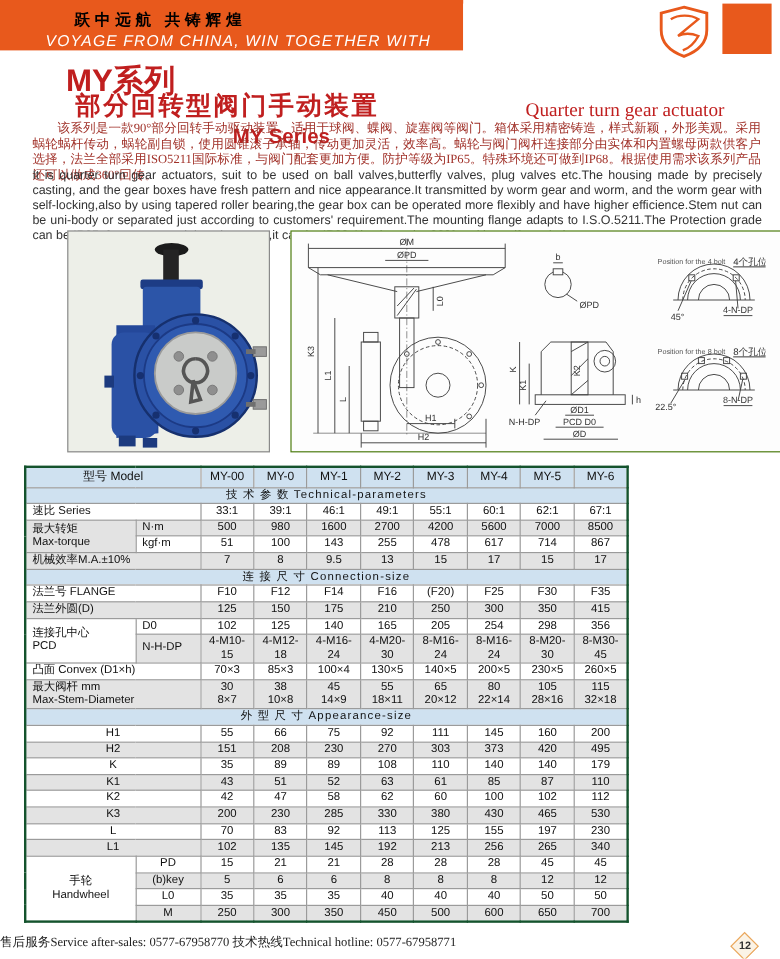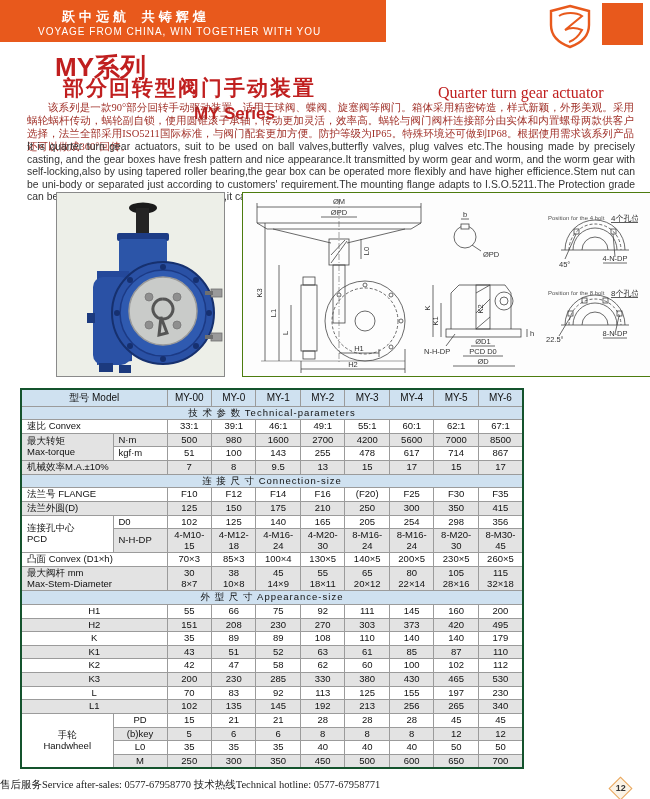--- a/index.html
+++ b/index.html
@@ -2,23 +2,23 @@
 <html><head>
 <meta charset="utf-8">
 <style>
   * { margin:0; padding:0; box-sizing:border-box; }
   html,body { background:#ffffff; }
   .page { position:relative; width:650px; height:799px; background:#fff; overflow:hidden;
           font-family:"Liberation Sans", sans-serif; }
 
   
   .band { position:absolute; left:0; top:3; width:386px; height:42px; background:#e8591c; }
-  .slogan-cn { position:absolute; left:62px; top:8px; color:#ffffff; font-weight:bold;
-               font-size:13px; letter-spacing:4px; font-family:Liberation Mono, monospace; }
-  .slogan-en { position:absolute; left:38px; top:26px; color:#ffffff; font-size:10px; letter-spacing:1px; }
+  .slogan-cn { position:absolute; left:62px; top:8px; color:#000000; font-weight:bold;
+               font-size:13px; letter-spacing:4px; font-family:Liberation Serif, serif; }
+  .slogan-en { position:absolute; left:38px; top:26px; color:#ffffff; font-size:13px; letter-spacing:1px;font-style:italic; }
   .brand-area { position:absolute; left:386px; top:3px; width:216px; height:42px; background:#fff; }
   .brand-text { position:absolute; left:12px; top:7px; color:#4d4d4d; font-weight:bold;
                 font-size:26px; letter-spacing:9px; white-space:nowrap; }
   .brand-shield { position:absolute; left:160px; top:0px; }
   .band-right { position:absolute; left:602px; top:3px; width:41px; height:42px; background:#e8591c; }
 
   
   .t-series-cn { position:absolute; left:55px; top:50px; color:#c01f1f; font-size:26px; font-weight:bold; }
   .t-series-en { position:absolute; left:194px; top:60px; color:#c01f1f; font-size:17px; font-weight:bold;margin-top:44px; }
   .t-prod-cn   { position:absolute; left:63px; top:74px; color:#c01f1f; font-size:21px; font-weight:bold;
@@ -266,21 +266,21 @@
             <th>MY-2</th>
             <th>MY-3</th>
             <th>MY-4</th>
             <th>MY-5</th>
             <th>MY-6</th>
           </tr>
           <tr class="section">
             <td colspan="10">技 术 参 数  Technical-parameters</td>
           </tr>
           <tr class="even">
-            <td colspan="2" class="lbl">速比 Convex</td>
+            <td colspan="2" class="lbl">速比 Series</td>
             <td>33:1</td>
             <td>39:1</td>
             <td>46:1</td>
             <td>49:1</td>
             <td>55:1</td>
             <td>60:1</td>
             <td>62:1</td>
             <td>67:1</td>
           </tr>
           <tr class="odd">

